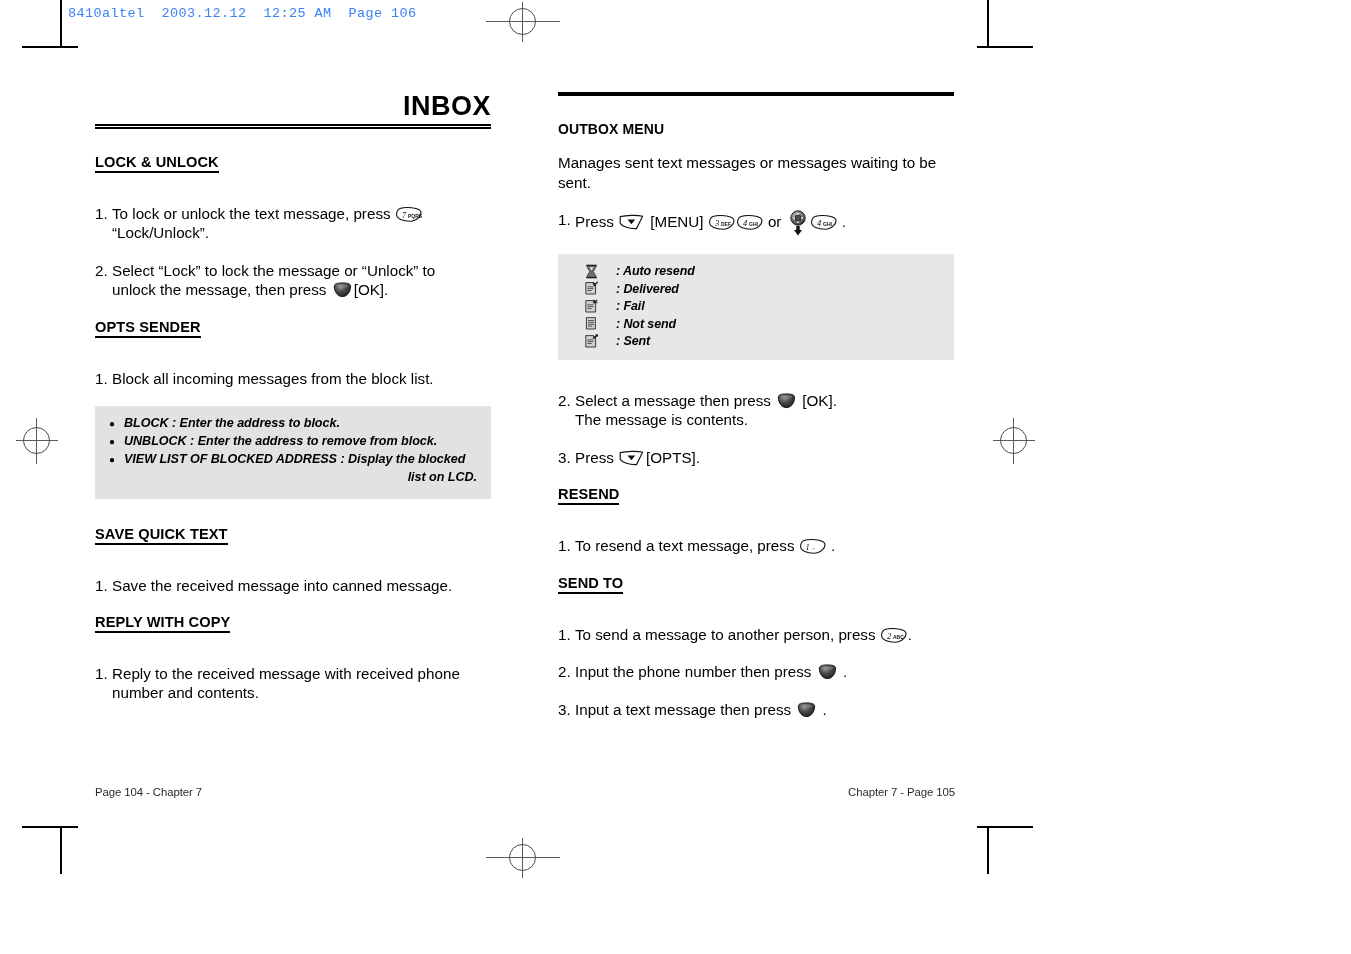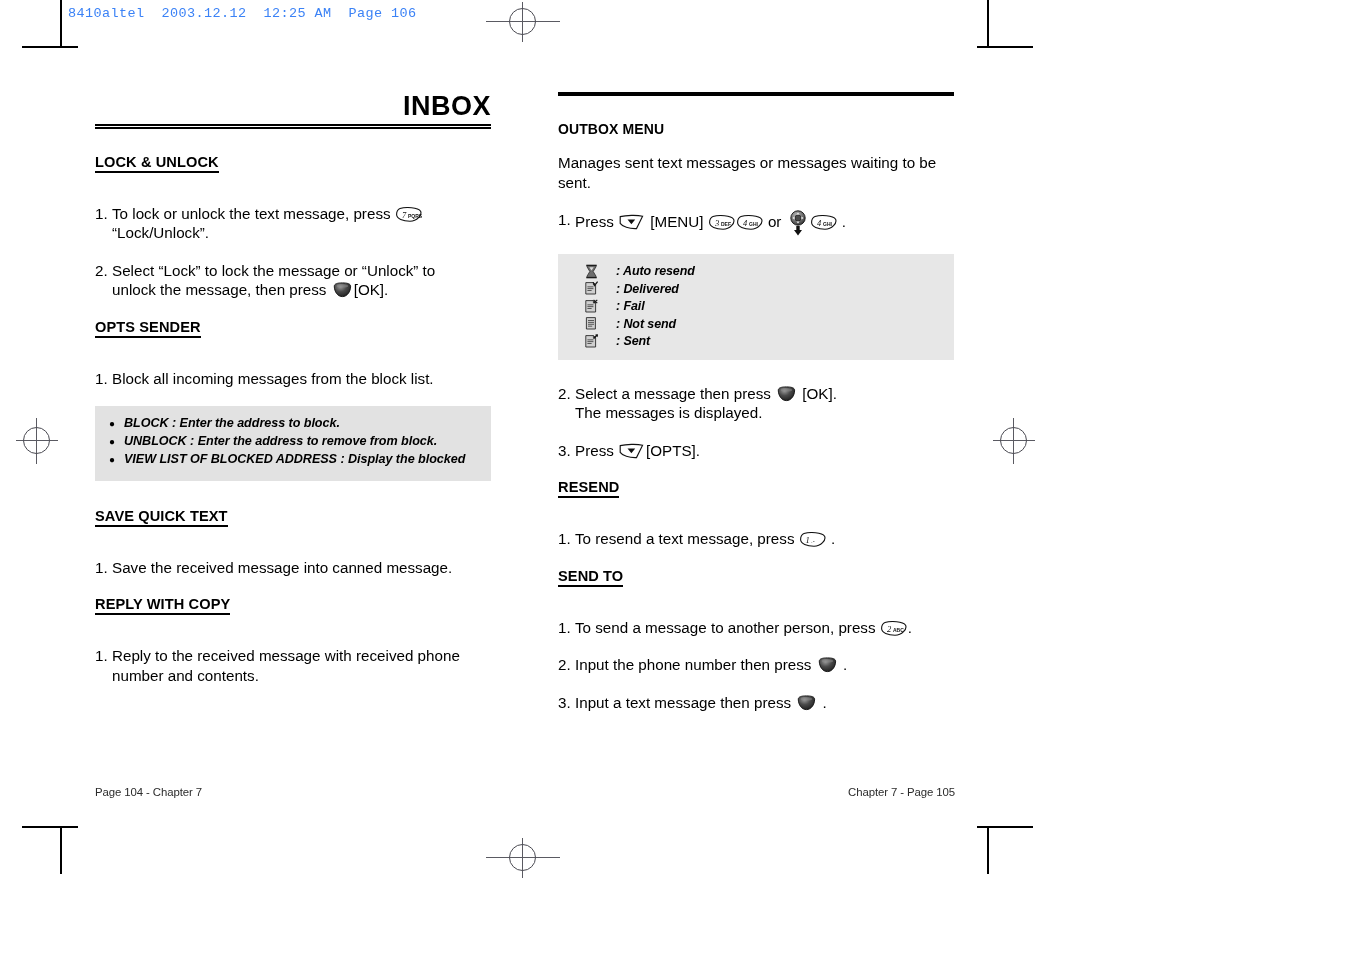--- a/index.html
+++ b/index.html
@@ -104,21 +104,21 @@
   }
   .callout .ctext { flex: 1; }
   .callout .hang {
     display: block; text-align: right;
   }
 
   
   .legend {
     background: #e7e7e7;
     padding: 8px 0 10px 0;
-    margin: 4px 0 24px 0;
+    margin: 4px 0 31px 0;
     width: 100%;
   }
   .legend .row {
     display: flex; align-items: center;
     height: 17.5px;
     padding-left: 26px;
   }
   .legend .glyph {
     width: 32px; flex: none;
     display: flex; align-items: center;
@@ -241,20 +241,21 @@
       <span class="ctext">BLOCK : Enter the address to block.</span>
     </div>
     <div class="line">
       <span class="bullet">●</span>
       <span class="ctext">UNBLOCK : Enter the address to remove from block.</span>
     </div>
     <div class="line">
       <span class="bullet">●</span>
       <span class="ctext">
         <span>VIEW LIST OF BLOCKED ADDRESS : Display the blocked</span>
+        <span class="hang">list on LCD.</span>
       </span>
     </div>
   </div>
 
   <div class="sec-wrap">
     <h2 class="section">SAVE QUICK TEXT</h2>
     <div class="step">
       <span class="num">1.</span>
       <span class="txt">Save the received message into canned message.</span>
     </div>
@@ -391,21 +392,21 @@
             <defs>
               <radialGradient id="okg2" cx="38%" cy="28%" r="80%">
                 <stop offset="0%" stop-color="#9a9a9a"></stop>
                 <stop offset="45%" stop-color="#4a4a4a"></stop>
                 <stop offset="100%" stop-color="#1a1a1a"></stop>
               </radialGradient>
             </defs>
             <path d="M1.3 4.2 C1.3 1.7 4.6 0.9 9.4 0.9 C14.2 0.9 17.6 1.7 17.6 4.2 C17.6 9.6 14.2 14.6 9.4 14.6 C4.6 14.6 1.3 9.6 1.3 4.2 Z" fill="url(#okg2)" stroke="#0d0d0d" stroke-width="0.9"></path>
             <path d="M3.6 3.9 C3.6 2.9 6 2.5 9.4 2.5 C12.8 2.5 15.2 2.9 15.2 3.9 C15.2 4.9 12.8 5.4 9.4 5.4 C6 5.4 3.6 4.9 3.6 3.9 Z" fill="#8d8d8d" opacity="0.55"></path>
           </svg></span> <span>[OK].</span>
-      <span class="cont">The messages is displayed.</span>
+      <span class="cont">The message is contents.</span>
     </span>
   </div>
 
   
   <div class="step">
     <span class="num">3.</span>
     <span class="txt"><span>Press </span><span class="softkey"><svg width="25" height="16" viewBox="0 0 25 16">
             <path d="M1.2 2.6 C7 1.2 18 0.8 23.6 2.2 L17.5 14.6 C10 14.9 3.4 12.6 1.2 9.4 Z" fill="#fff" stroke="#111" stroke-width="1.15"></path>
             <path d="M8.5 5.6 L16.2 5.6 L12.4 10.2 Z" fill="#111"></path>
           </svg></span><span>[OPTS].</span></span>

